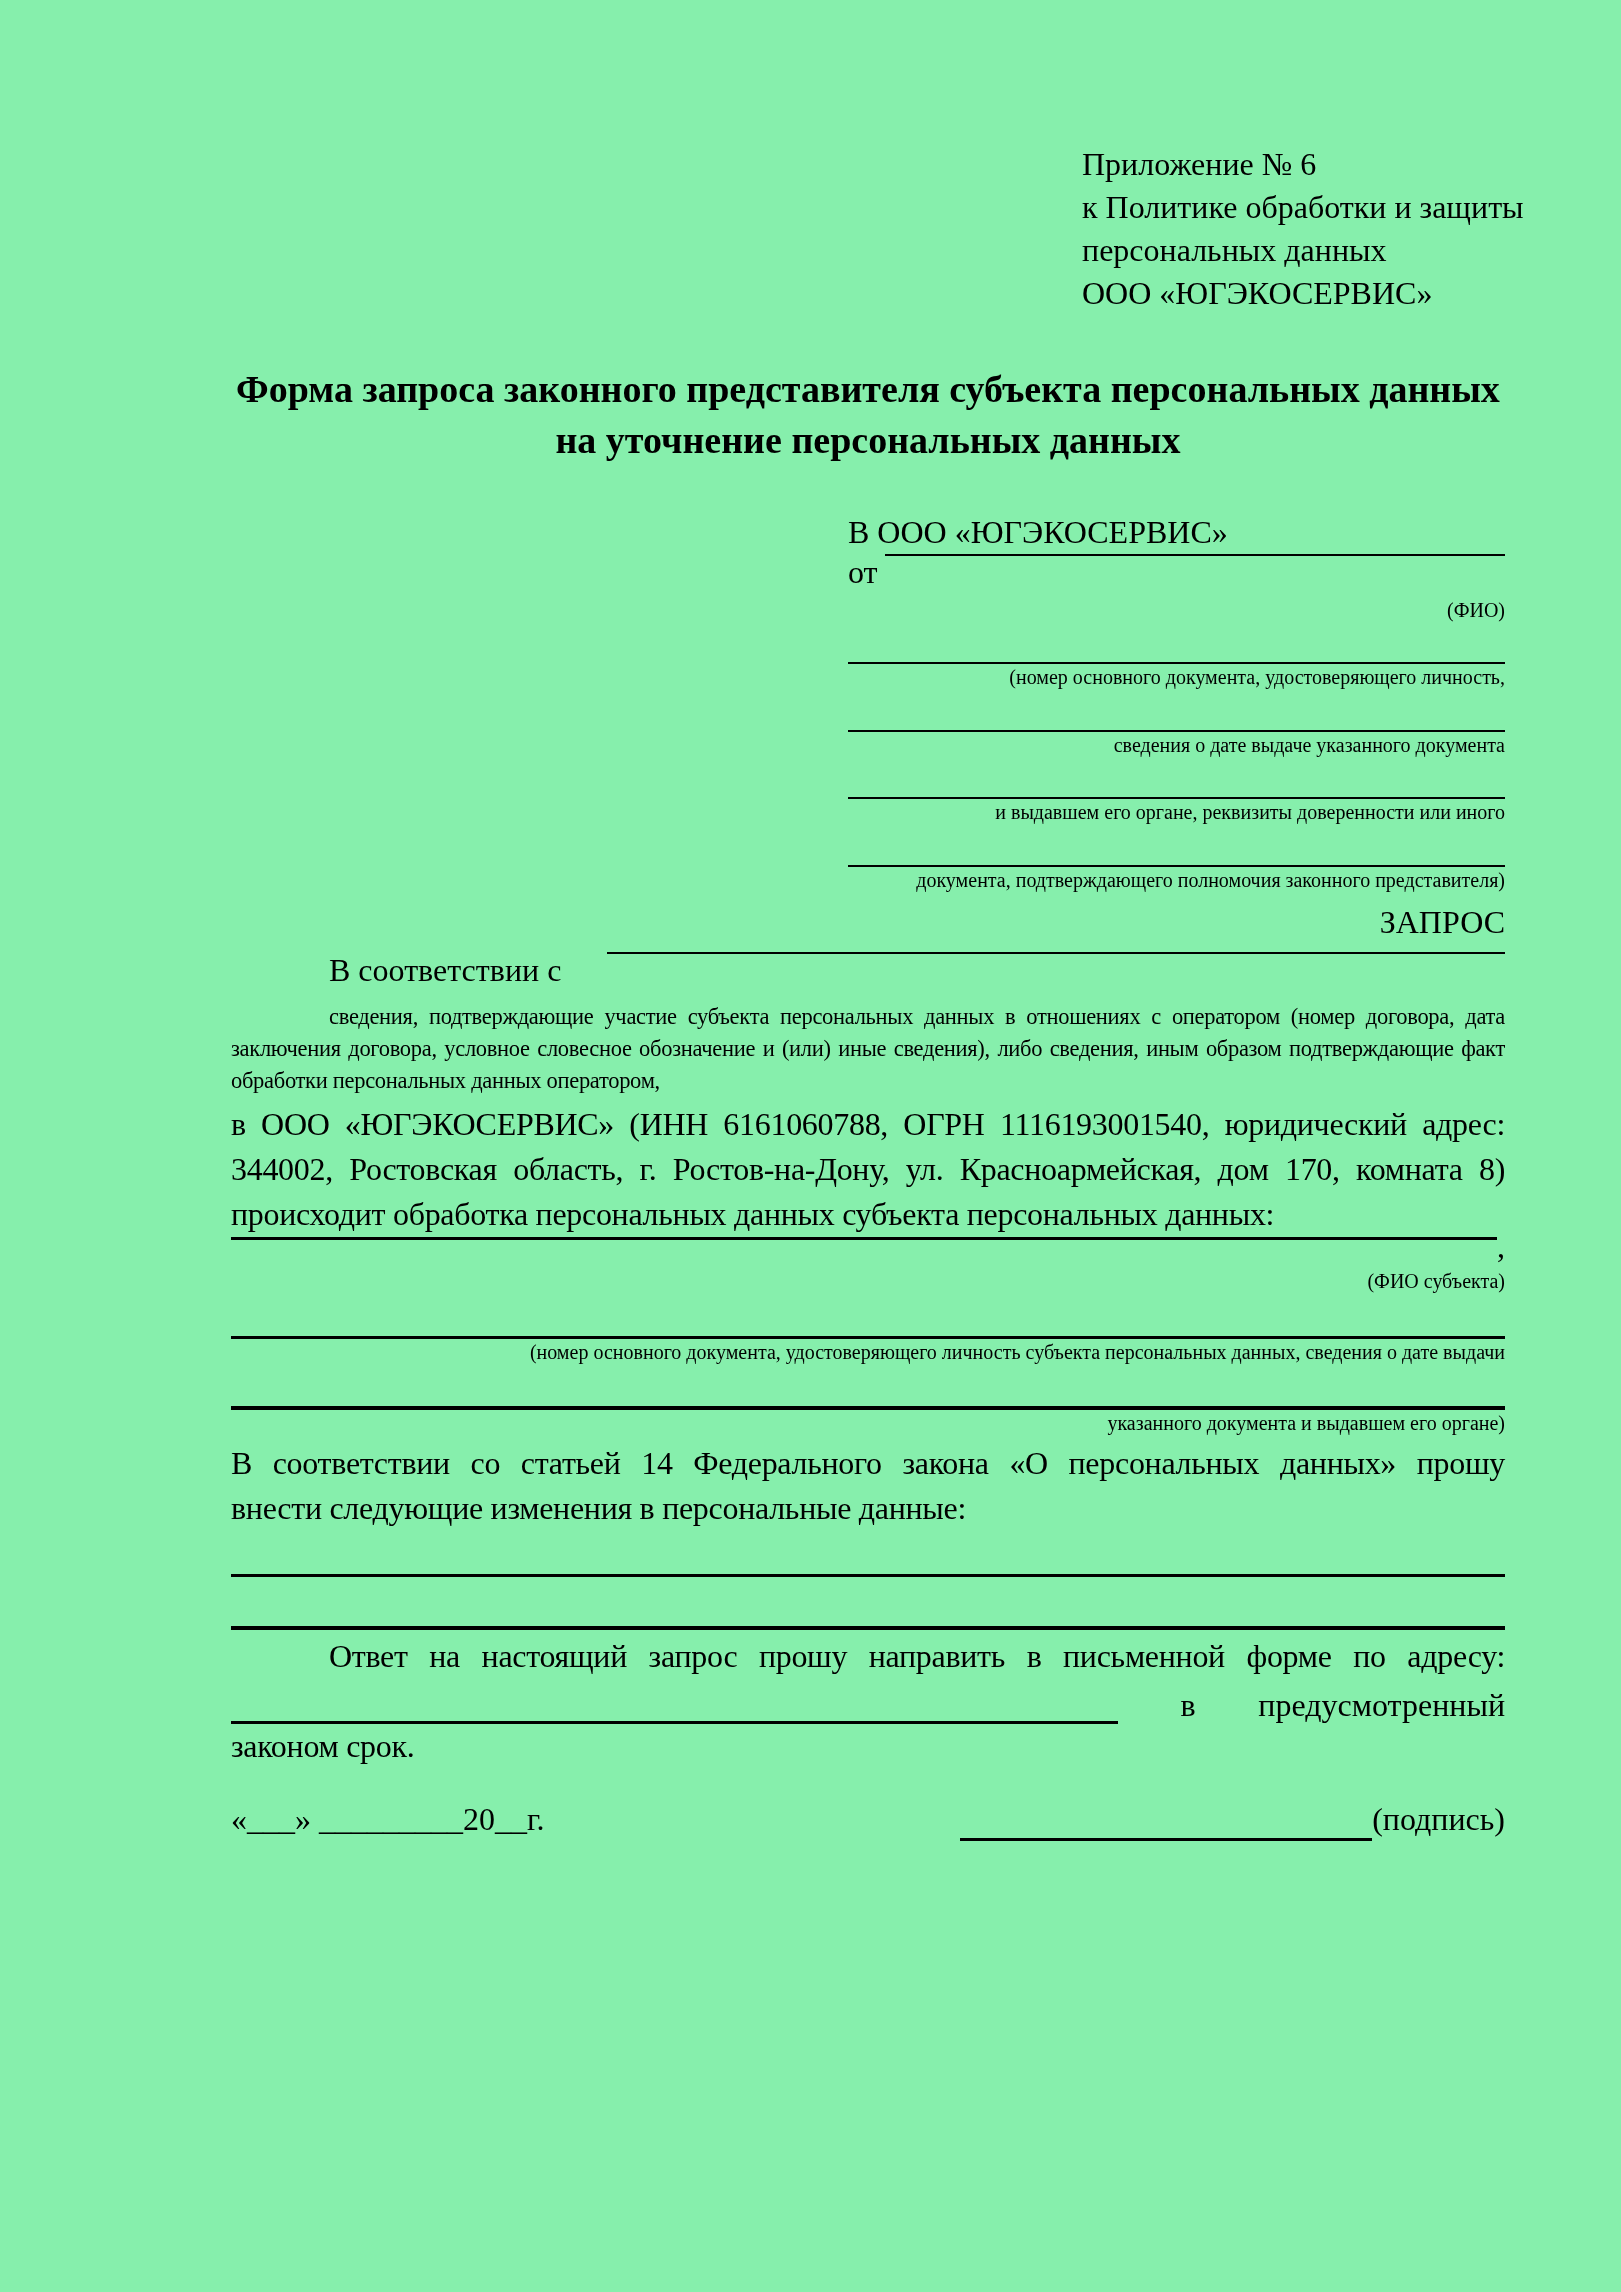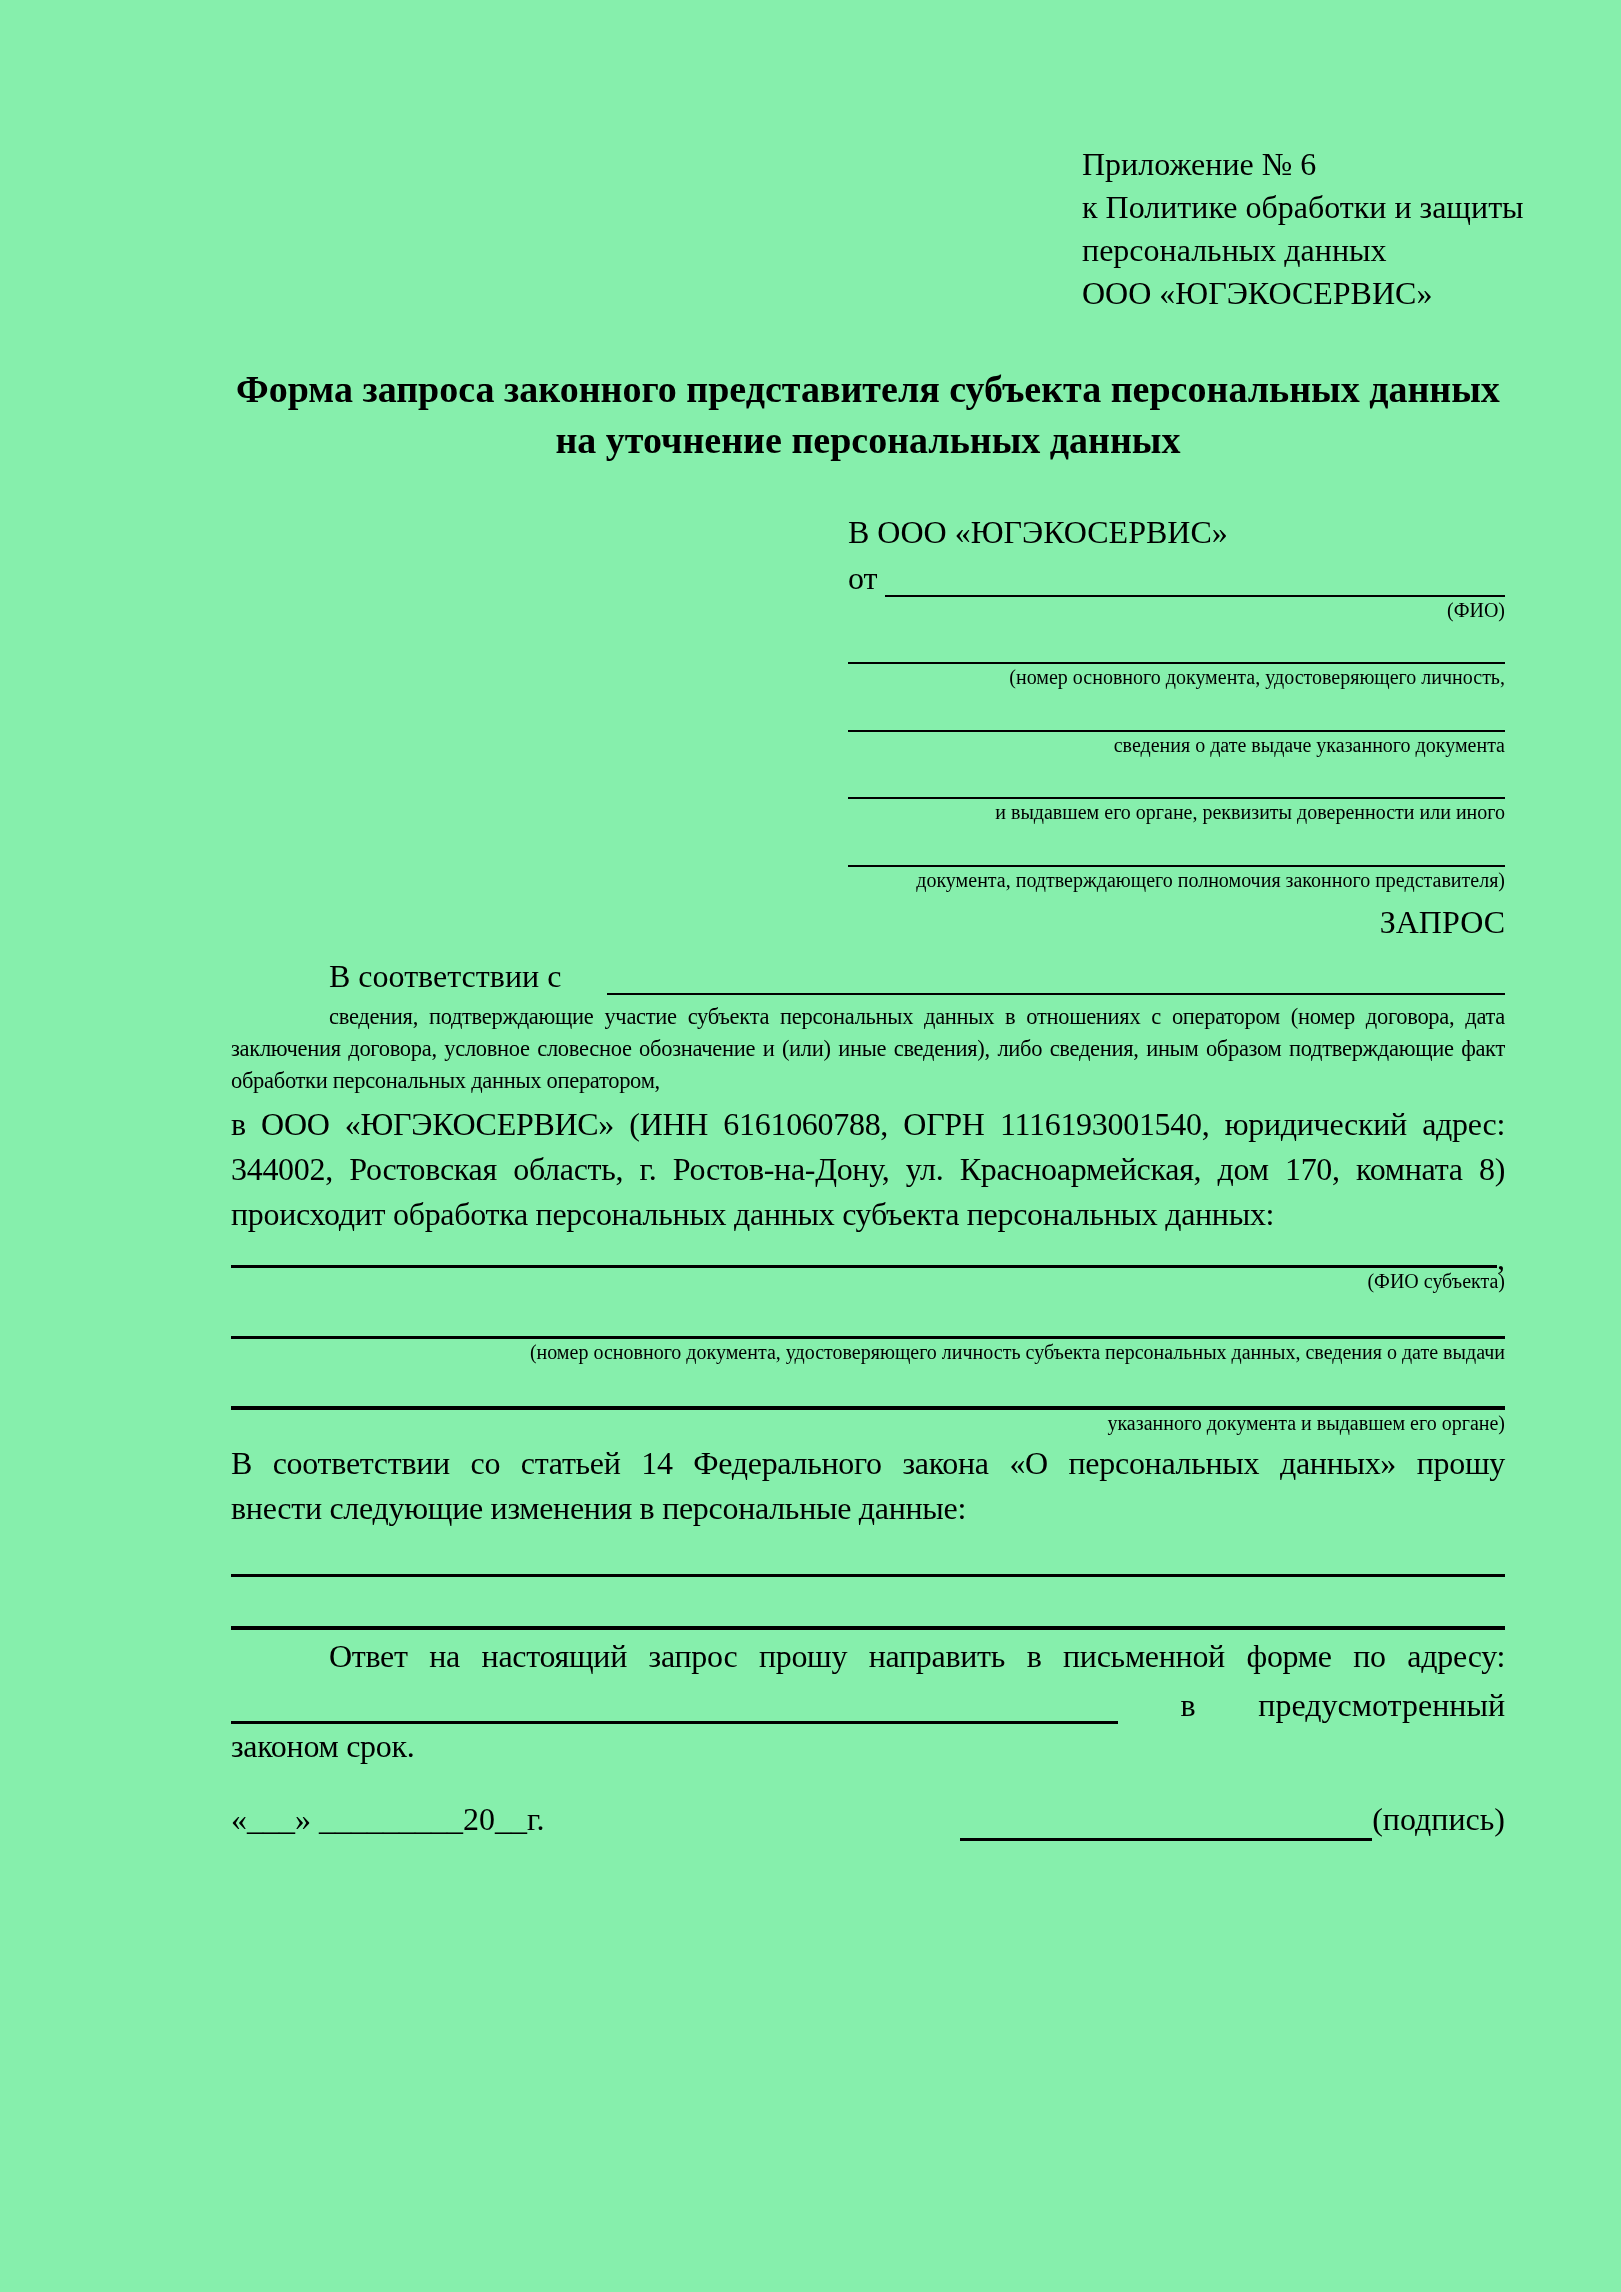--- a/index.html
+++ b/index.html
@@ -7,21 +7,21 @@
     position:relative; width:1621px; height:2293px; background:#86efac; color:#000;
     font-family:"Liberation Serif","DejaVu Serif",serif;
     box-sizing:border-box; padding:143px 116px 0 231px; overflow:hidden;
     font-size:32px;
   }
   
   .u  { border-bottom:2.9px solid #000; }
   .u2 { border-bottom:3.9px solid #000; }
   .u3 { border-bottom:4.9px solid #000; }
   .fill { flex:1 1 auto; }
-  .row { display:flex; align-items:flex-end; }
+  .row { display:flex; align-items:flex-start; }
 
   
   .appendix { margin-left:851px; line-height:43px; white-space:nowrap; }
 
   
   .title { margin-top:49px; text-align:center; font-weight:bold; font-size:38px; line-height:51px; }
 
   
   .addr { margin-left:617px; width:657px; margin-top:17.6px; }
   .addr .to { line-height:43px;margin-top:45px; }

